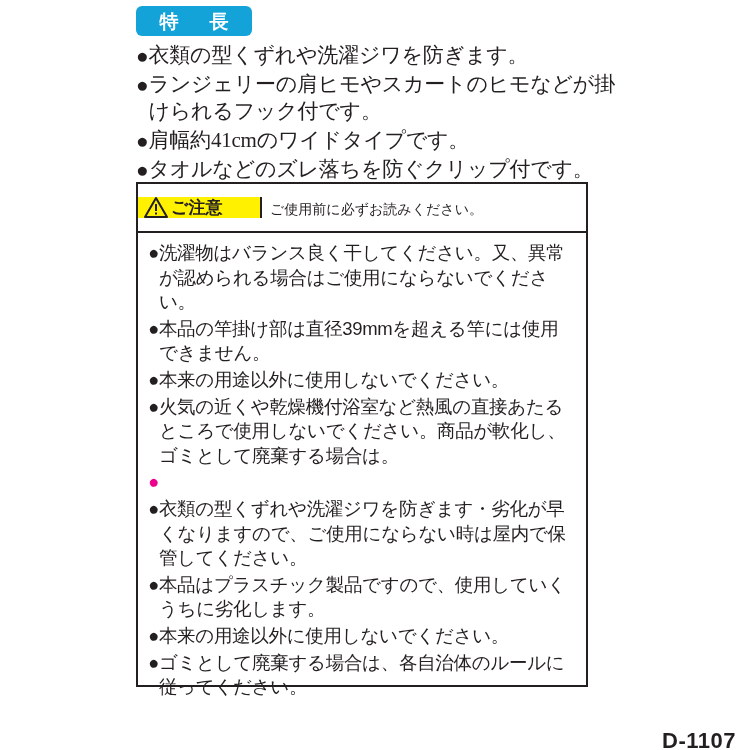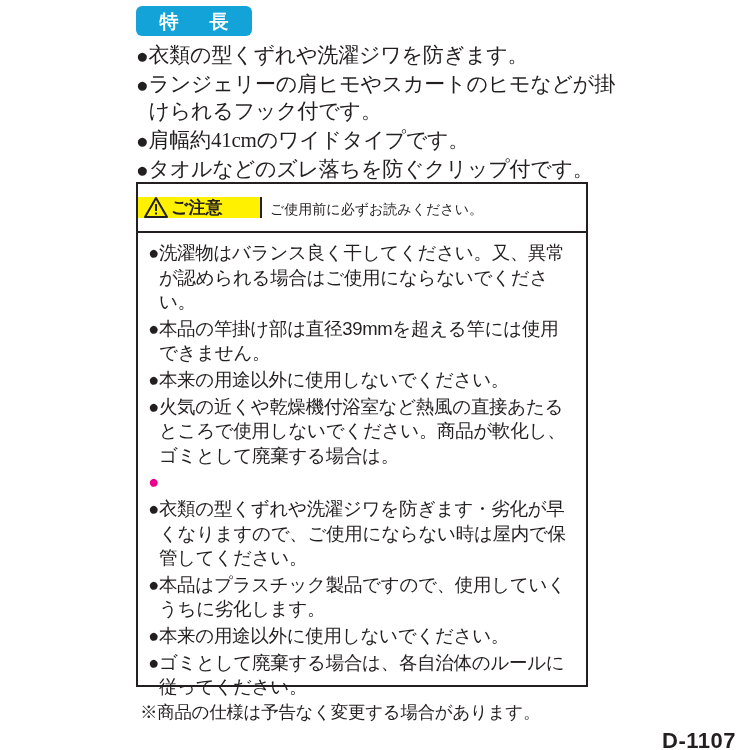--- a/index.html
+++ b/index.html
@@ -233,17 +233,16 @@
         <span>本来の用途以外に使用しないでください。</span>
       </div>
       <div class="caution-item">
         <span class="bullet">●</span>
         <span>ゴミとして廃棄する場合は、各自治体のルールに従ってください。</span>
       </div>
     </div>
 
   </div>
 
-  <div class="footer-note">※商品の仕様は予告なく変更する場合があります。</div>
 
   <div class="code-box">D-1107</div>
 
 </div>
 
 </body></html>

